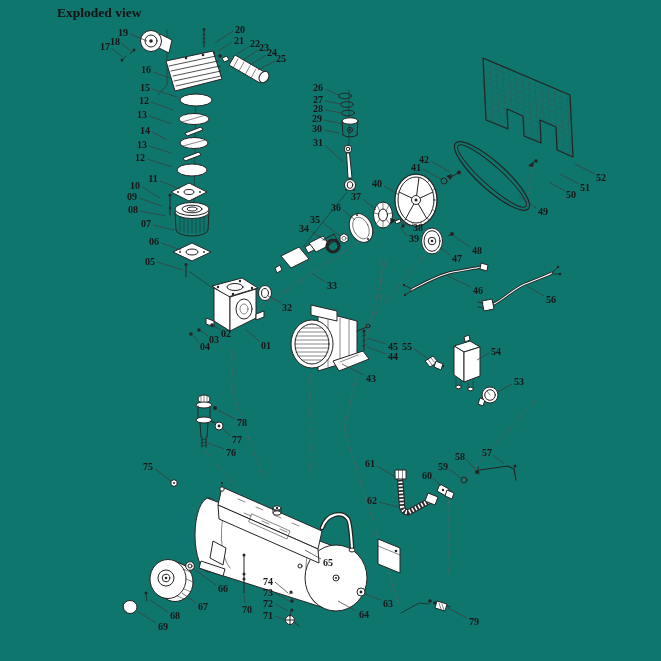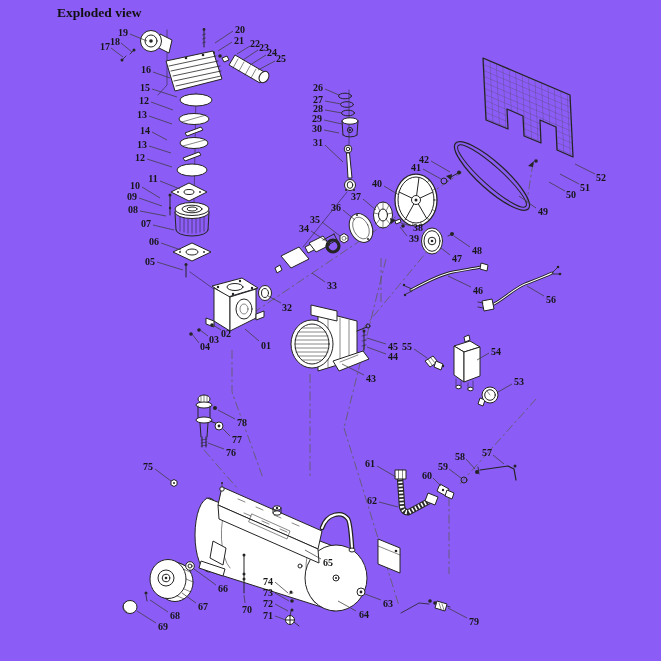--- a/index.html
+++ b/index.html
@@ -1,16 +1,16 @@
 <!DOCTYPE html>
 <html><head>
 <meta charset="utf-8">
 <style>
   html,body{margin:0;padding:0;background:#ffffff;}
-  .page{position:relative;width:661px;height:661px;background:#8b5cf6;overflow:hidden;
+  .page{position:relative;width:661px;height:661px;background:#0f766e;overflow:hidden;
         font-family:"Liberation Serif","DejaVu Serif",serif;}
   .title{position:absolute;left:57px;top:5px;font-weight:bold;font-size:13.5px;color:#111;}
   svg{position:absolute;left:0;top:0;}
   .s{stroke:#242424;stroke-width:1;fill:none;stroke-linecap:round;stroke-linejoin:round;}
   .f{stroke:#242424;stroke-width:1;fill:#ffffff;stroke-linejoin:round;}
   .t05{stroke-width:0.55;} .t08{stroke-width:0.8;} .t12{stroke-width:1.25;}
   .dk{fill:#242424;stroke:none;}
   .dd{stroke:#5d5d5d;stroke-width:0.8;fill:none;stroke-dasharray:9 3 2.5 3;}
   .leader{stroke:#3c3c3c;stroke-width:0.75;}
   .plabel{font-family:"Liberation Serif","DejaVu Serif",serif;font-weight:bold;font-size:10px;

